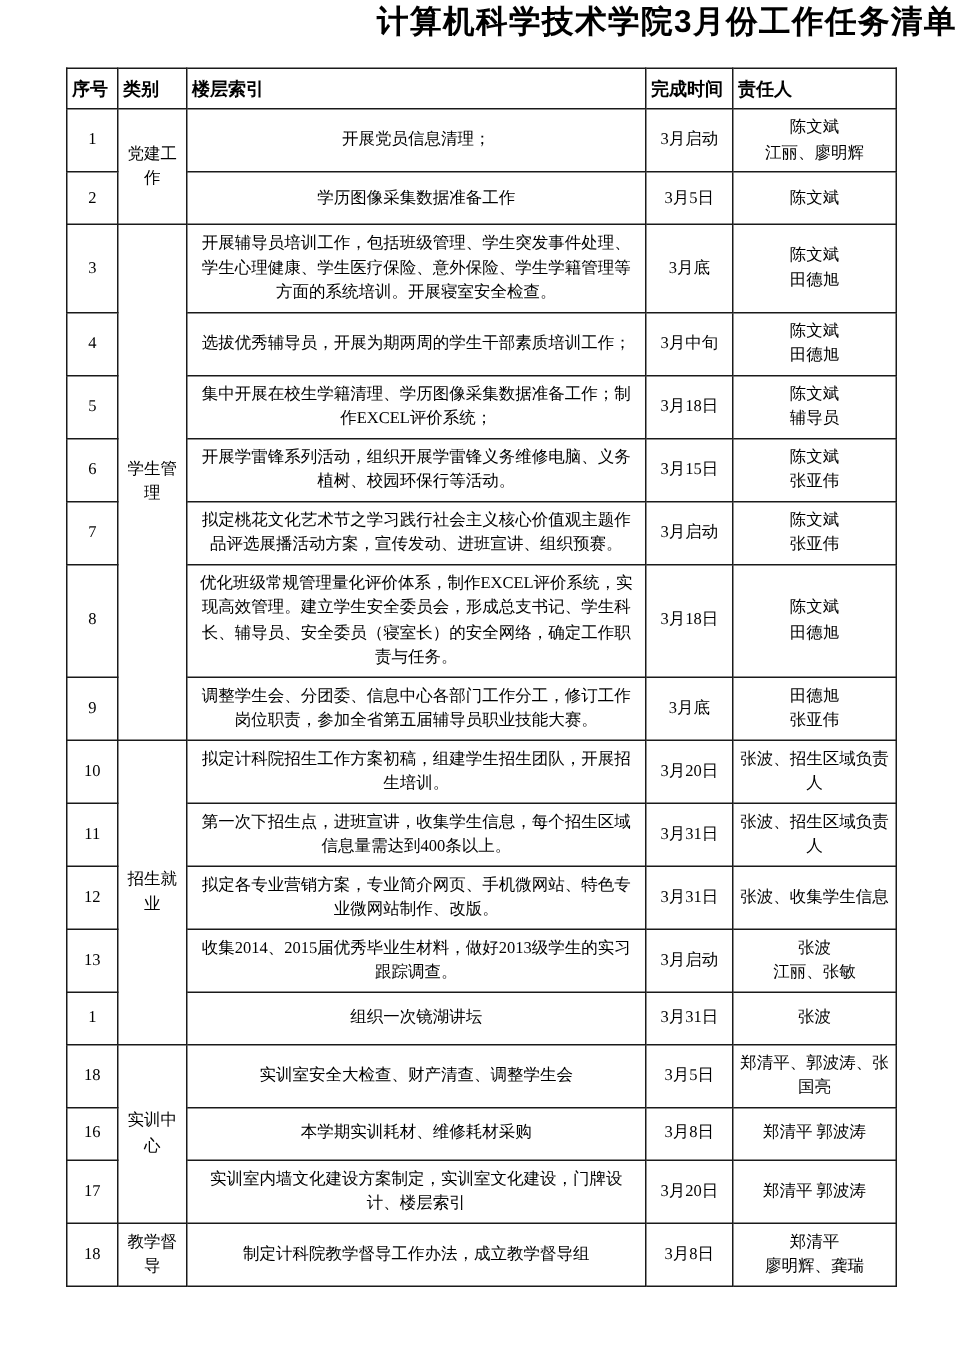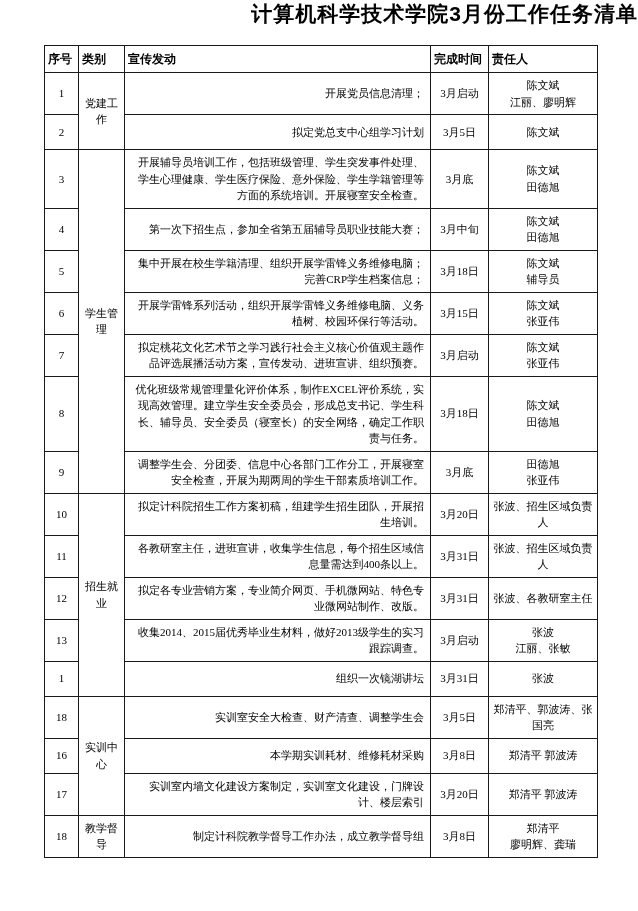--- a/index.html
+++ b/index.html
@@ -49,21 +49,21 @@
   }
   col.c-no   { width: 34px; }
   col.c-cat  { width: 46px; }
   col.c-task { width: 306px; }
   col.c-time { width: 58px; }
   col.c-own  { width: 109px; }
   td.no-cell, td.cat-cell, td.time-cell, td.owner-cell {
     text-align: center;
   }
   td.task-cell {
-    text-align: right;
+    text-align: center;
     padding-left: 6px;
     padding-right: 6px;
   }
   td.owner-cell {
     white-space: pre-line;
   }
   tr.task-row td {
     height: 26px;
   }
 </style>
@@ -79,58 +79,58 @@
       <col class="c-no">
       <col class="c-cat">
       <col class="c-task">
       <col class="c-time">
       <col class="c-own">
     </colgroup>
     <thead>
       <tr>
         <th>序号</th>
         <th>类别</th>
-        <th>宣传发动</th>
+        <th>楼层索引</th>
         <th>完成时间</th>
         <th>责任人</th>
       </tr>
     </thead>
     <tbody>
         <tr class="task-row">
           <td class="no-cell">1</td>
           <td class="cat-cell" rowspan="2">党建工作</td>
           <td class="task-cell">开展党员信息清理；</td>
           <td class="time-cell">3月启动</td>
           <td class="owner-cell">陈文斌
 江丽、廖明辉</td>
         </tr>
         <tr class="task-row">
           <td class="no-cell">2</td>
-          <td class="task-cell">拟定党总支中心组学习计划</td>
+          <td class="task-cell">学历图像采集数据准备工作</td>
           <td class="time-cell">3月5日</td>
           <td class="owner-cell">陈文斌</td>
         </tr>
         <tr class="task-row">
           <td class="no-cell">3</td>
           <td class="cat-cell" rowspan="7">学生管理</td>
           <td class="task-cell">开展辅导员培训工作，包括班级管理、学生突发事件处理、学生心理健康、学生医疗保险、意外保险、学生学籍管理等方面的系统培训。开展寝室安全检查。</td>
           <td class="time-cell">3月底</td>
           <td class="owner-cell">陈文斌
 田德旭</td>
         </tr>
         <tr class="task-row">
           <td class="no-cell">4</td>
-          <td class="task-cell">第一次下招生点，参加全省第五届辅导员职业技能大赛；</td>
+          <td class="task-cell">选拔优秀辅导员，开展为期两周的学生干部素质培训工作；</td>
           <td class="time-cell">3月中旬</td>
           <td class="owner-cell">陈文斌
 田德旭</td>
         </tr>
         <tr class="task-row">
           <td class="no-cell">5</td>
-          <td class="task-cell">集中开展在校生学籍清理、组织开展学雷锋义务维修电脑；完善CRP学生档案信息；</td>
+          <td class="task-cell">集中开展在校生学籍清理、学历图像采集数据准备工作；制作EXCEL评价系统；</td>
           <td class="time-cell">3月18日</td>
           <td class="owner-cell">陈文斌
 辅导员</td>
         </tr>
         <tr class="task-row">
           <td class="no-cell">6</td>
           <td class="task-cell">开展学雷锋系列活动，组织开展学雷锋义务维修电脑、义务植树、校园环保行等活动。</td>
           <td class="time-cell">3月15日</td>
           <td class="owner-cell">陈文斌
 张亚伟</td>
@@ -144,43 +144,43 @@
         </tr>
         <tr class="task-row">
           <td class="no-cell">8</td>
           <td class="task-cell">优化班级常规管理量化评价体系，制作EXCEL评价系统，实现高效管理。建立学生安全委员会，形成总支书记、学生科长、辅导员、安全委员（寝室长）的安全网络，确定工作职责与任务。</td>
           <td class="time-cell">3月18日</td>
           <td class="owner-cell">陈文斌
 田德旭</td>
         </tr>
         <tr class="task-row">
           <td class="no-cell">9</td>
-          <td class="task-cell">调整学生会、分团委、信息中心各部门工作分工，开展寝室安全检查，开展为期两周的学生干部素质培训工作。</td>
+          <td class="task-cell">调整学生会、分团委、信息中心各部门工作分工，修订工作岗位职责，参加全省第五届辅导员职业技能大赛。</td>
           <td class="time-cell">3月底</td>
           <td class="owner-cell">田德旭
 张亚伟</td>
         </tr>
         <tr class="task-row">
           <td class="no-cell">10</td>
           <td class="cat-cell" rowspan="5">招生就业</td>
           <td class="task-cell">拟定计科院招生工作方案初稿，组建学生招生团队，开展招生培训。</td>
           <td class="time-cell">3月20日</td>
           <td class="owner-cell">张波、招生区域负责人</td>
         </tr>
         <tr class="task-row">
           <td class="no-cell">11</td>
-          <td class="task-cell">各教研室主任，进班宣讲，收集学生信息，每个招生区域信息量需达到400条以上。</td>
+          <td class="task-cell">第一次下招生点，进班宣讲，收集学生信息，每个招生区域信息量需达到400条以上。</td>
           <td class="time-cell">3月31日</td>
           <td class="owner-cell">张波、招生区域负责人</td>
         </tr>
         <tr class="task-row">
           <td class="no-cell">12</td>
           <td class="task-cell">拟定各专业营销方案，专业简介网页、手机微网站、特色专业微网站制作、改版。</td>
           <td class="time-cell">3月31日</td>
-          <td class="owner-cell">张波、各教研室主任</td>
+          <td class="owner-cell">张波、收集学生信息</td>
         </tr>
         <tr class="task-row">
           <td class="no-cell">13</td>
           <td class="task-cell">收集2014、2015届优秀毕业生材料，做好2013级学生的实习跟踪调查。</td>
           <td class="time-cell">3月启动</td>
           <td class="owner-cell">张波
 江丽、张敏</td>
         </tr>
         <tr class="task-row">
           <td class="no-cell">1</td>

